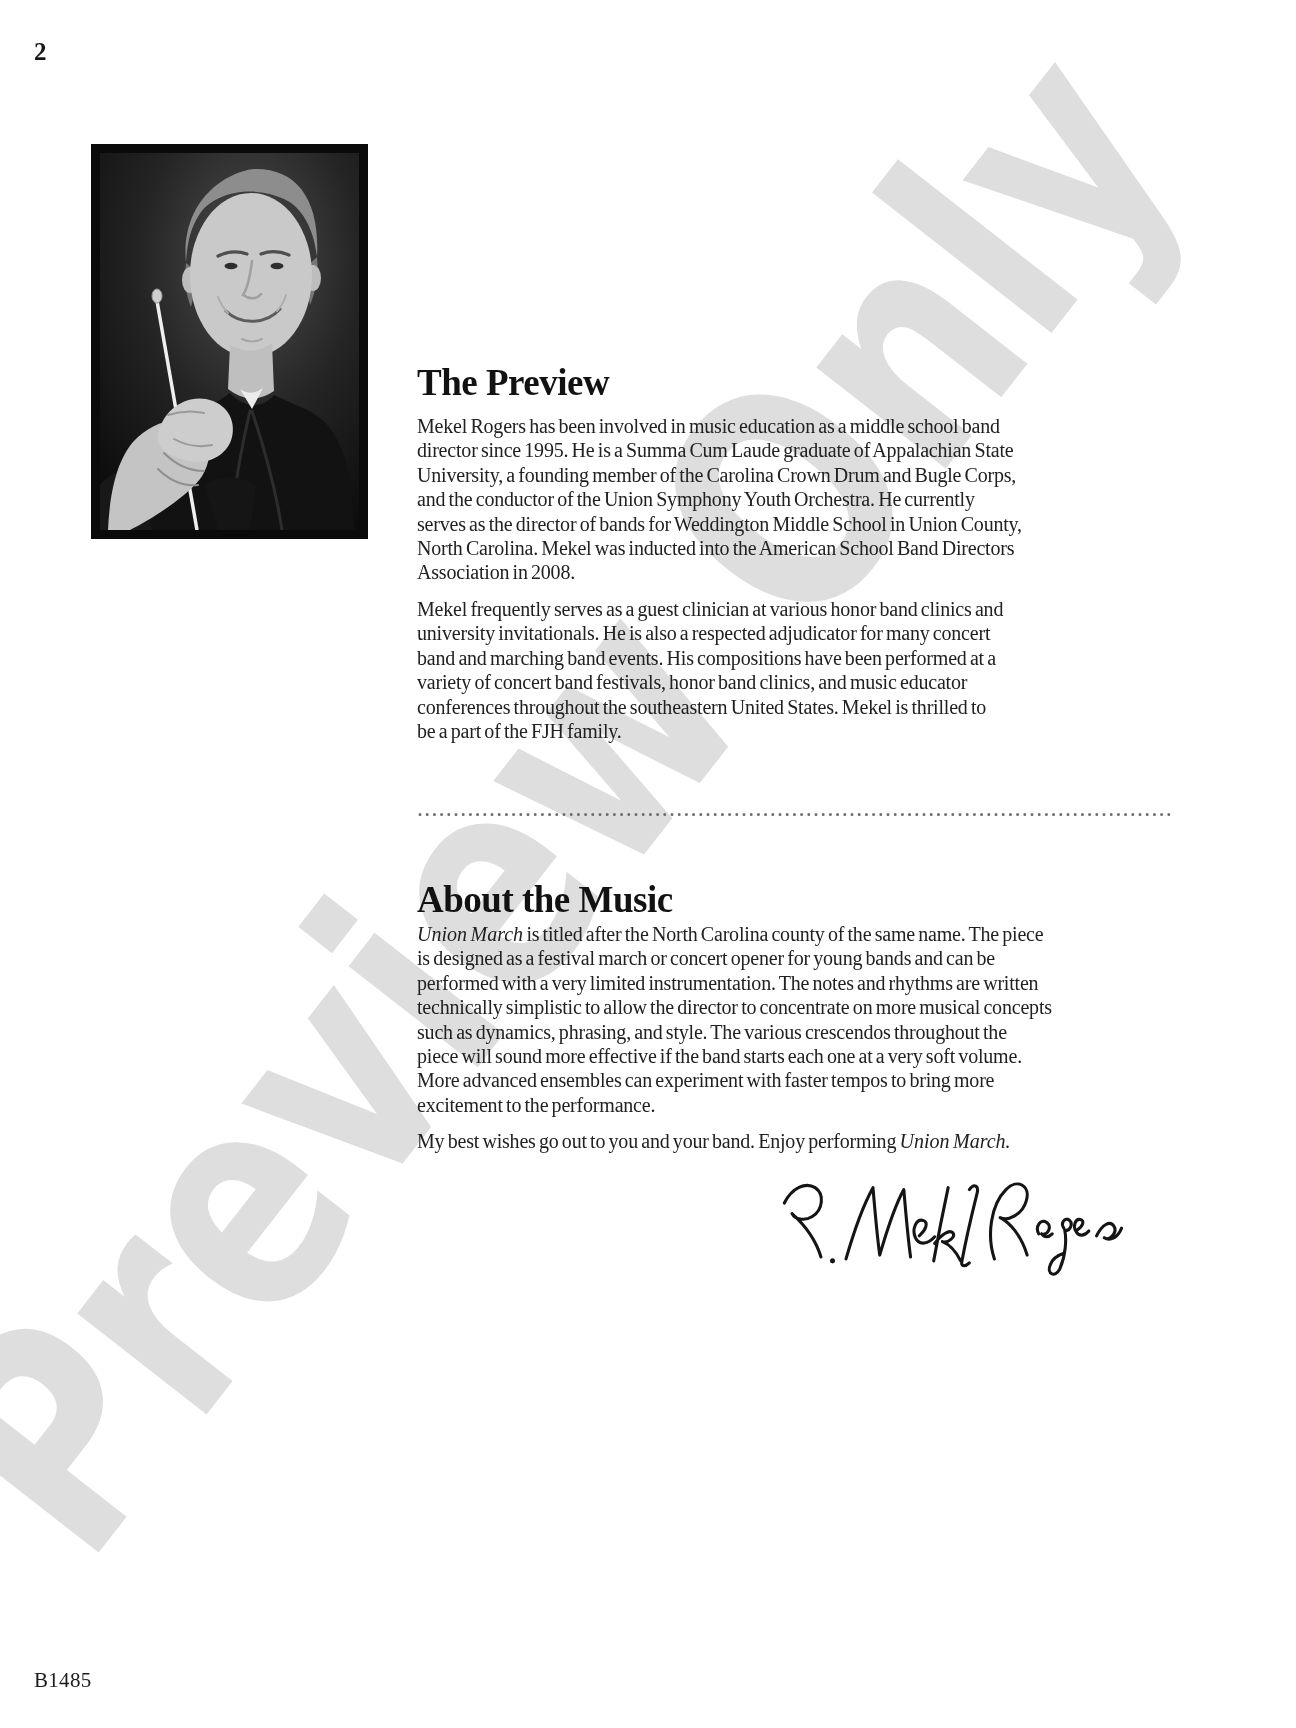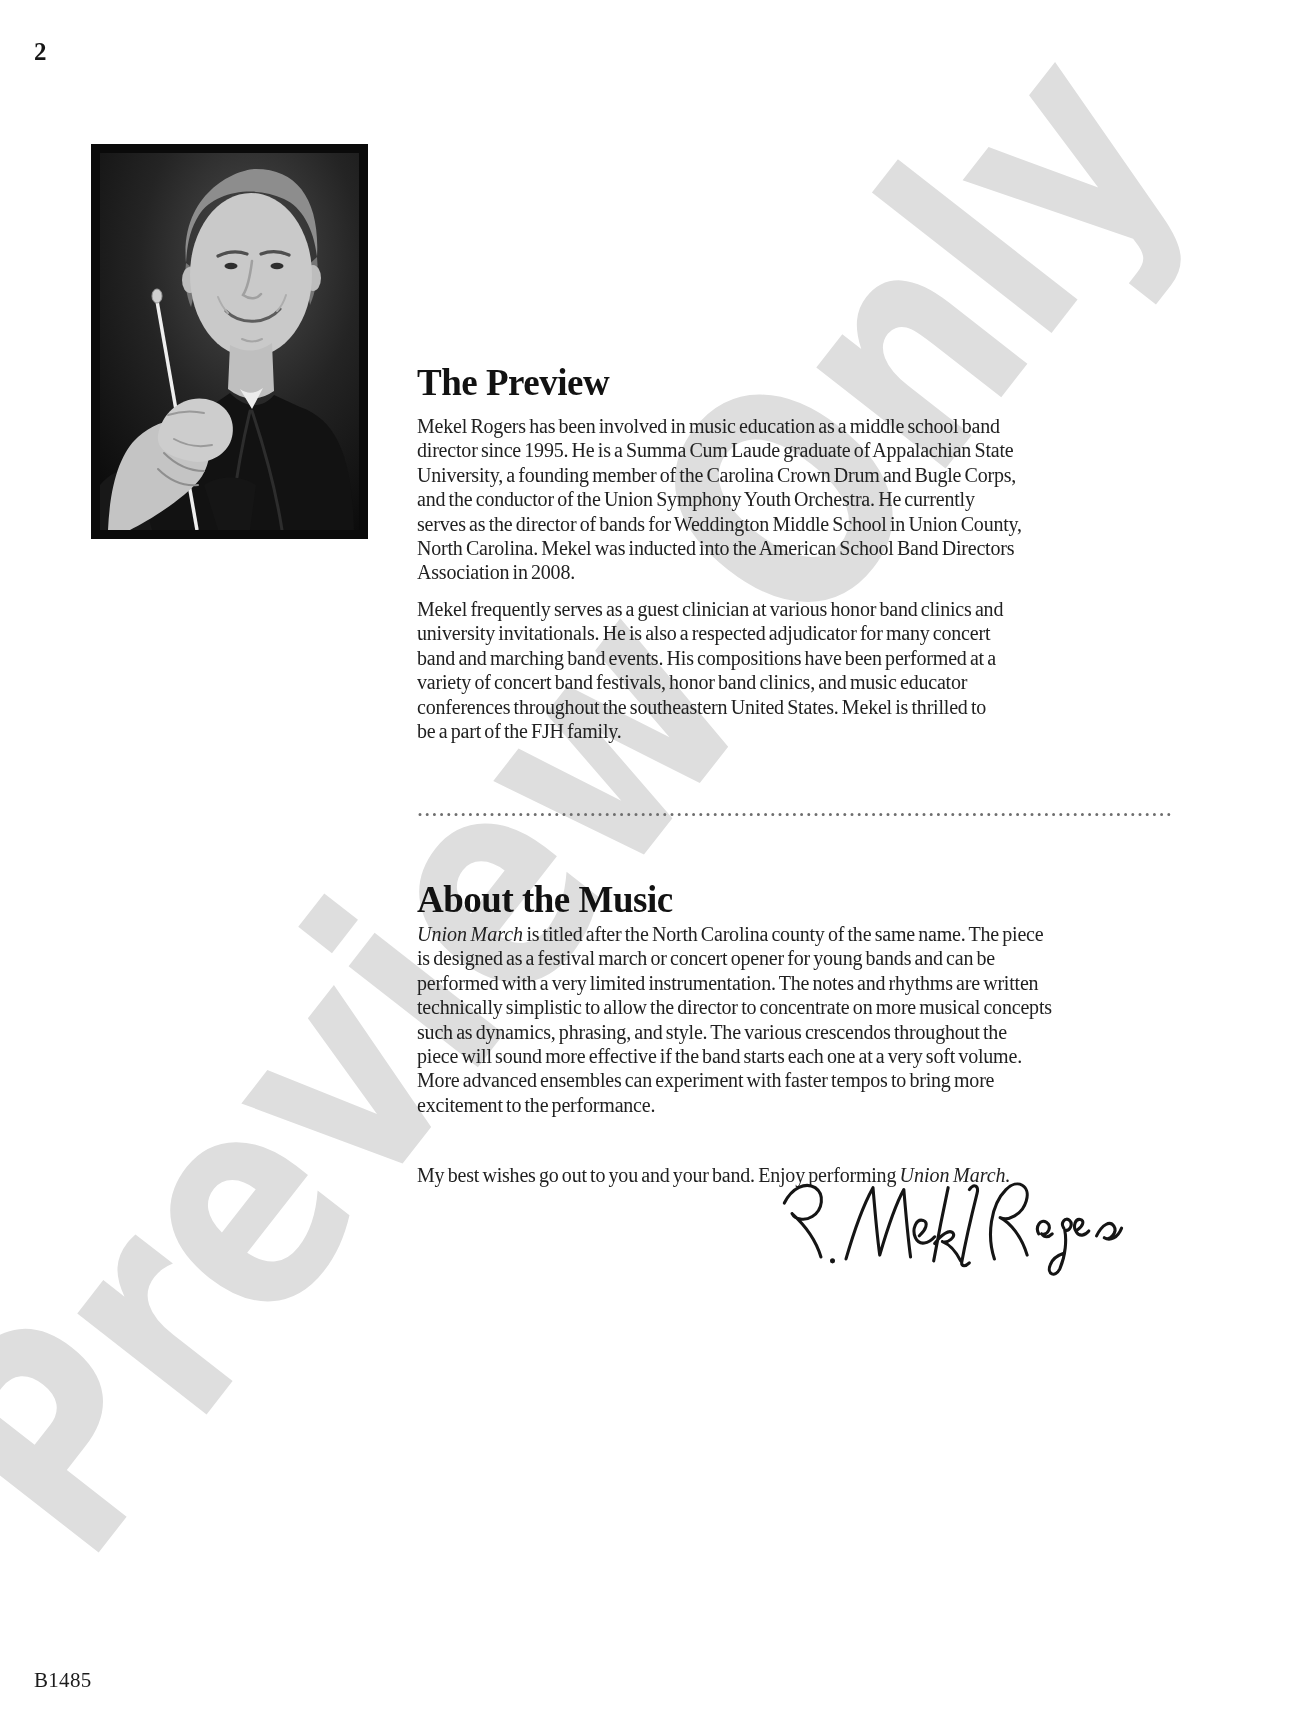--- a/index.html
+++ b/index.html
@@ -122,21 +122,21 @@
     <h1 class="abs col sect" style="top:363px;">The Preview</h1>
     <div class="abs col body-para" style="top:414px;">Mekel Rogers has been involved in music education as a middle school band<br>director since 1995. He is a Summa Cum Laude graduate of Appalachian State<br>University, a founding member of the Carolina Crown Drum and Bugle Corps,<br>and the conductor of the Union Symphony Youth Orchestra. He currently<br>serves as the director of bands for Weddington Middle School in Union County,<br>North Carolina. Mekel was inducted into the American School Band Directors<br>Association in 2008.</div>
     <div class="abs col body-para" style="top:597px;">Mekel frequently serves as a guest clinician at various honor band clinics and<br>university invitationals. He is also a respected adjudicator for many concert<br>band and marching band events. His compositions have been performed at a<br>variety of concert band festivals, honor band clinics, and music educator<br>conferences throughout the southeastern United States. Mekel is thrilled to<br>be a part of the FJH family.</div>
 
     <svg class="abs divider" width="756" height="9">
       <line x1="3" y1="4.5" x2="753" y2="4.5" stroke="#6e6e6e" stroke-width="3" stroke-linecap="round" stroke-dasharray="0 7.2"></line>
     </svg>
 
     <h1 class="abs col sect" style="top:856px;margin-top:24px;">About the Music</h1>
     <div class="abs col body-para" style="top:922px;"><i>Union March</i> is titled after the North Carolina county of the same name. The piece<br>is designed as a festival march or concert opener for young bands and can be<br>performed with a very limited instrumentation. The notes and rhythms are written<br>technically simplistic to allow the director to concentrate on more musical concepts<br>such as dynamics, phrasing, and style. The various crescendos throughout the<br>piece will sound more effective if the band starts each one at a very soft volume.<br>More advanced ensembles can experiment with faster tempos to bring more<br>excitement to the performance.</div>
-    <div class="abs col body-para" style="top:1129px;margin-top:34px;">My best wishes go out to you and your band. Enjoy performing <i>Union March.</i></div>
+    <div class="abs col body-para" style="top:1129px;">My best wishes go out to you and your band. Enjoy performing <i>Union March.</i></div>
 
     <svg class="abs sig" viewBox="0 0 360 110" role="img" aria-label="R. Mekel Rogers">
       <path d="M6,26 C14,10 28,4 38,10 C48,17 46,33 35,40 C27,45 17,43 14,37 M14,37 C24,46 38,62 44,82"></path>
       <circle cx="56" cy="86" r="2.6" fill="#151515" stroke="none"></circle>
       <path d="M70,84 C78,56 88,28 98,10 C100,34 102,58 105,80 C112,56 120,30 130,12 C132,36 134,60 137,82"></path>
       <path d="M146,60 C153,54 156,46 150,44 C143,42 138,53 142,62 C146,71 156,68 162,61"></path>
       <path d="M176,10 C170,38 165,64 161,86 M162,68 C169,59 177,53 181,57 C184,61 176,68 170,66 M170,66 C178,69 185,78 189,86"></path>
       <path d="M198,12 C203,5 208,8 206,16 C200,40 194,66 190,88 C190,92 194,92 198,88"></path>
       <path d="M224,84 C216,60 220,28 236,12 C248,0 262,8 257,24 C253,38 238,45 230,41 M230,41 C240,46 252,60 258,80"></path>
       <path d="M270,58 C266,50 272,42 278,46 C284,50 280,60 273,58 M273,58 C276,62 280,62 284,58"></path>

